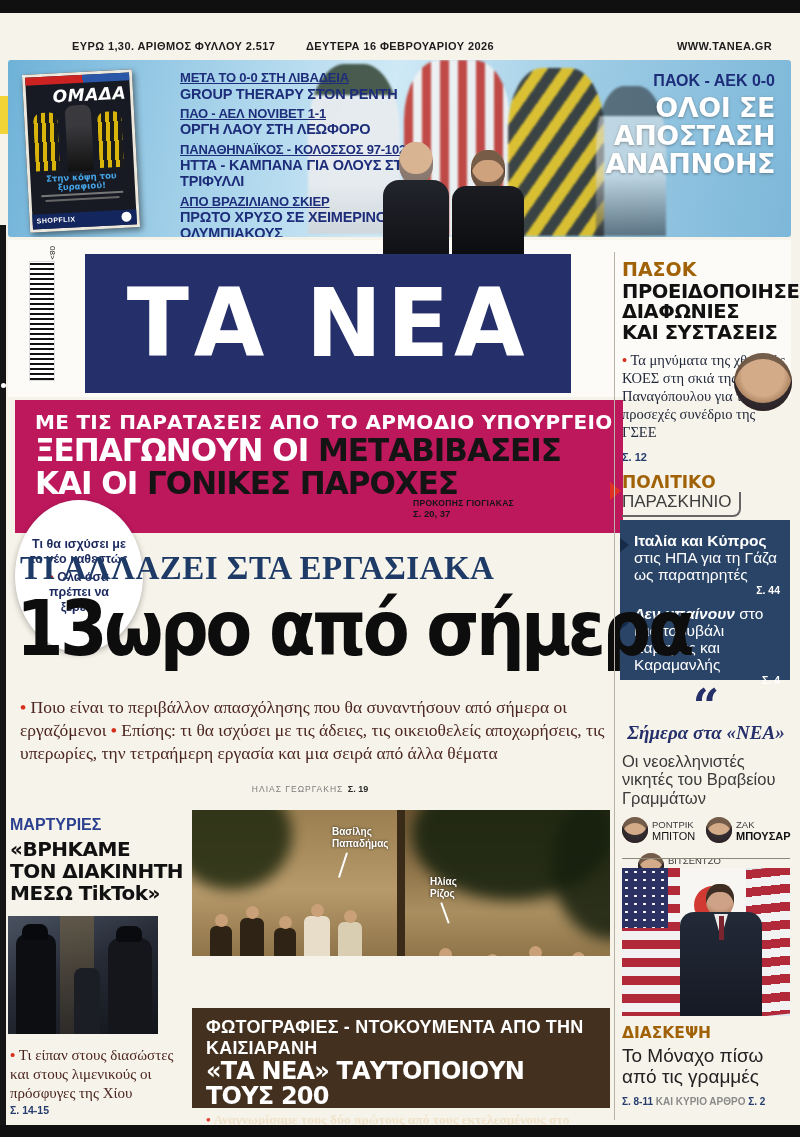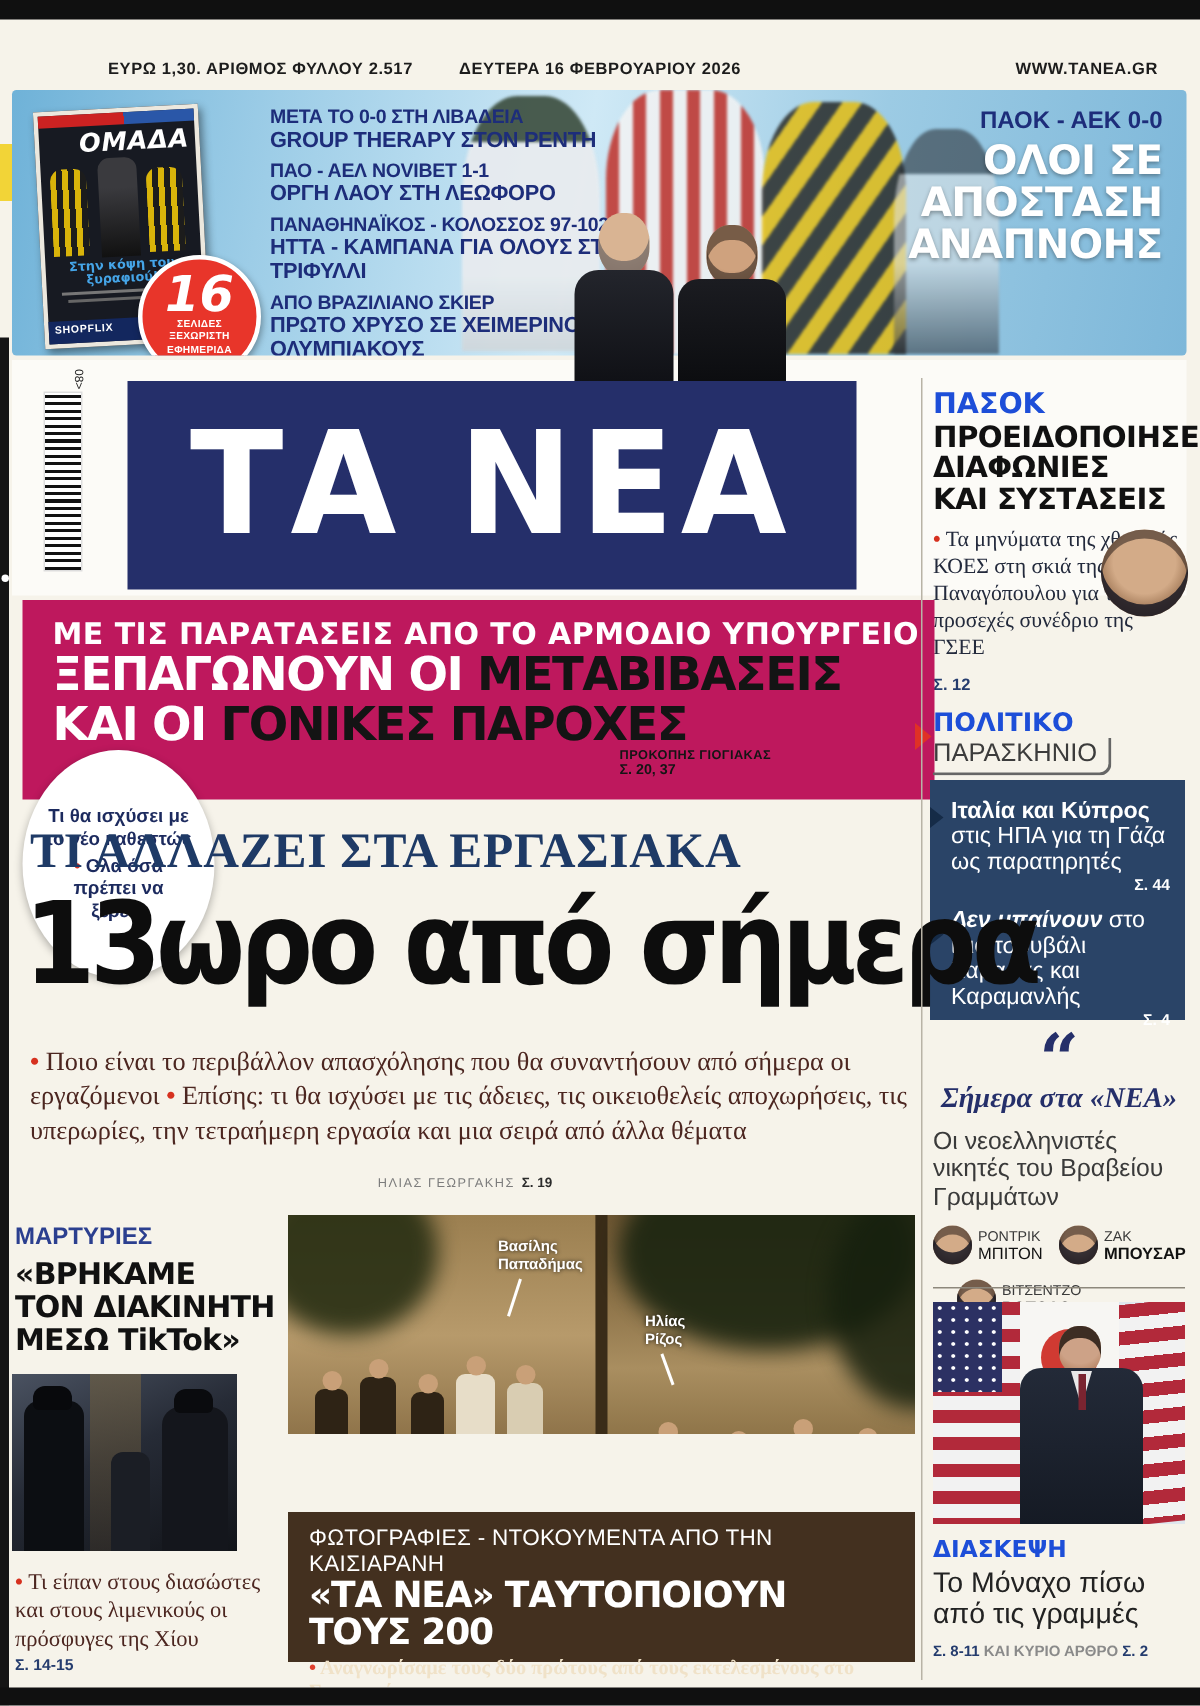--- a/index.html
+++ b/index.html
@@ -15,21 +15,21 @@
   .leftedge{left:0;top:225px;width:6px;height:912px;background:#151515;}
   .yellowtab{left:0;top:96px;width:9px;height:38px;background:#f2d437;}
   .edgedot{left:1px;top:383px;width:5px;height:5px;border-radius:50%;background:#fff;}
   
   .infobar{top:40px;font-size:11px;font-weight:bold;color:#1c1c1c;letter-spacing:.4px;}
   
   .banner{left:8px;top:60px;width:783px;height:177px;border-radius:3px;overflow:hidden;
           background:linear-gradient(100deg,#6fb2d8 0%,#9dcde7 22%,#cfe9f6 48%,#9ccbe4 72%,#7db7d9 100%);}
   .blob{position:absolute;filter:blur(1px);opacity:.9;}
   .bnr-item{color:#1d2d7a;margin-bottom:5px;}
-  .bnr-item .k{font-size:13px;font-weight:bold;letter-spacing:-.2px;line-height:1.12;}
+  .bnr-item .k{font-size:13px;font-weight:bold;letter-spacing:-.2px;line-height:1.12;text-decoration:underline;}
   .bnr-item .l{font-size:14.5px;font-weight:bold;letter-spacing:-.2px;line-height:1.12;}
   .cover{position:absolute;left:18px;top:12px;width:104px;height:152px;background:#171a22;
          border:3px solid #ece8de;transform:rotate(-3deg);box-shadow:2px 3px 6px rgba(0,0,0,.45);}
   .badge{position:absolute;left:84px;top:110px;width:76px;height:76px;border-radius:50%;
          background:#e8352a;border:3px solid #fff;box-shadow:1px 2px 5px rgba(0,0,0,.35);
          text-align:center;color:#fff;}
   
   .mastband{left:8px;top:240px;width:783px;height:157px;background:#fcfbf7;}
   .mastbox{left:85px;top:254px;width:486px;height:139px;background:#252f6a;}
   .masttitle{width:100%;text-align:center;color:#fff;font-size:95px;line-height:139px;
@@ -45,21 +45,21 @@
   .rb-line{padding-left:20px;font-size:31px;line-height:1.06;letter-spacing:-1px;}
   .rb-black{color:#141414;}
   .bubble{left:472px;top:-12px;width:128px;height:152px;border-radius:50%;background:#fff;
           box-shadow:0 2px 6px rgba(0,0,0,.3);color:#1c2a5e;text-align:center;
           font-size:12.5px;font-weight:bold;line-height:1.2;z-index:5;
           display:flex;flex-direction:column;justify-content:center;padding:0 15px;box-sizing:border-box;}
   
   .vrule{left:614px;top:252px;width:1px;height:868px;background:#b8b3a6;}
   .hrule{height:1px;background:#8d887c;}
   .rcol{left:622px;width:168px;}
-  .red{color:#1d4ed8;}
+  .red{color:#a16207;}
   .navy{color:#253c6e;}
   
   .polbox{left:620px;top:520px;width:170px;height:160px;background:#2a4467;color:#fff;
           padding:12px 10px 0 14px;box-sizing:border-box;}
   .notch{position:absolute;left:0;width:0;height:0;border-top:7px solid transparent;
          border-bottom:7px solid transparent;border-left:9px solid #152b47;}
   .tri-red{position:absolute;width:0;height:0;border-top:9px solid transparent;
            border-bottom:9px solid transparent;border-left:11px solid #e03125;}
   
   .story-kick{font-family:"Liberation Serif",serif;font-weight:bold;color:#1e3a66;
@@ -118,26 +118,20 @@
       <div class="abs" style="left:70px;top:38px;width:24px;height:56px;border-radius:8px 8px 0 0;background:repeating-linear-gradient(90deg,#d9b40a 0 4px,#1c1c1c 4px 8px);"></div>
       <div class="abs heavy" style="left:3px;top:98px;width:96px;font-size:8.5px;color:#45a5e8;text-align:center;line-height:1.1;">Στην κόψη του ξυραφιού!</div>
       <div class="abs" style="left:10px;top:118px;width:82px;height:2px;background:#777;"></div>
       <div class="abs" style="left:14px;top:123px;width:74px;height:2px;background:#666;"></div>
       <div class="abs" style="left:0;bottom:0;width:100%;height:15px;background:#13275e;">
         <span class="abs" style="left:4px;top:3px;font-size:7px;font-weight:bold;color:#fff;letter-spacing:.5px;">SHOPFLIX</span>
         <span class="abs" style="right:5px;top:2px;width:10px;height:10px;border-radius:50%;background:#fff;"></span>
       </div>
     </div>
 
-    <div class="badge">
-      <div class="heavy" style="font-size:33px;font-style:italic;line-height:34px;margin-top:6px;">16</div>
-      <div class="pre" style="font-size:6.8px;font-weight:bold;line-height:1.25;letter-spacing:.2px;">ΣΕΛΙΔΕΣ
-ΞΕΧΩΡΙΣΤΗ
-ΕΦΗΜΕΡΙΔΑ</div>
-    </div>
 
     <div class="abs" style="left:172px;top:11px;width:300px;">
       <div class="bnr-item">
         <div class="k">ΜΕΤΑ ΤΟ 0-0 ΣΤΗ ΛΙΒΑΔΕΙΑ</div>
         <div class="l">GROUP THERAPY ΣΤΟΝ ΡΕΝΤΗ</div>
       </div>
       <div class="bnr-item">
         <div class="k">ΠΑΟ - ΑΕΛ NOVIBET 1-1</div>
         <div class="l">ΟΡΓΗ ΛΑΟΥ ΣΤΗ ΛΕΩΦΟΡΟ</div>
       </div>
@@ -310,21 +304,21 @@
     <div class="fig" style="left:372px;top:154px;width:28px;height:44px;"></div>
     <div class="klabel pre" style="left:140px;top:16px;">Βασίλης
 Παπαδήμας</div>
     <div class="abs" style="left:150px;top:42px;width:1.5px;height:26px;background:#fff;transform:rotate(18deg);"></div>
     <div class="klabel pre" style="left:238px;top:66px;">Ηλίας
 Ρίζος</div>
     <div class="abs" style="left:252px;top:92px;width:1.5px;height:22px;background:#fff;transform:rotate(-20deg);"></div>
   </div>
 
   <div class="abs brownbox">
-    <div style="font-size:15px;font-weight:normal;letter-spacing:.2px;">ΦΩΤΟΓΡΑΦΙΕΣ - ΝΤΟΚΟΥΜΕΝΤΑ ΑΠΟ ΤΗΝ ΚΑΙΣΙΑΡΑΝΗ</div>
+    <div style="font-size:18px;font-weight:bold;letter-spacing:.2px;">ΦΩΤΟΓΡΑΦΙΕΣ - ΝΤΟΚΟΥΜΕΝΤΑ ΑΠΟ ΤΗΝ ΚΑΙΣΙΑΡΑΝΗ</div>
     <div class="heavy" style="font-size:24px;letter-spacing:-.8px;line-height:1.05;">«ΤΑ ΝΕΑ» ΤΑΥΤΟΠΟΙΟΥΝ ΤΟΥΣ 200</div>
     <div class="serif" style="font-size:13.5px;font-weight:bold;color:#f0e2c8;margin-top:3px;">
       <span class="bul" style="color:#e0402e;">•</span>
       <span>Αναγνωρίσαμε τους δύο πρώτους από τους εκτελεσμένους στο Σκοπευτήριο</span>
     </div>
 
   </div>
 
   <div class="abs photo-us">
     <div class="abs stripes" style="left:0;top:0;width:78px;height:148px;">

